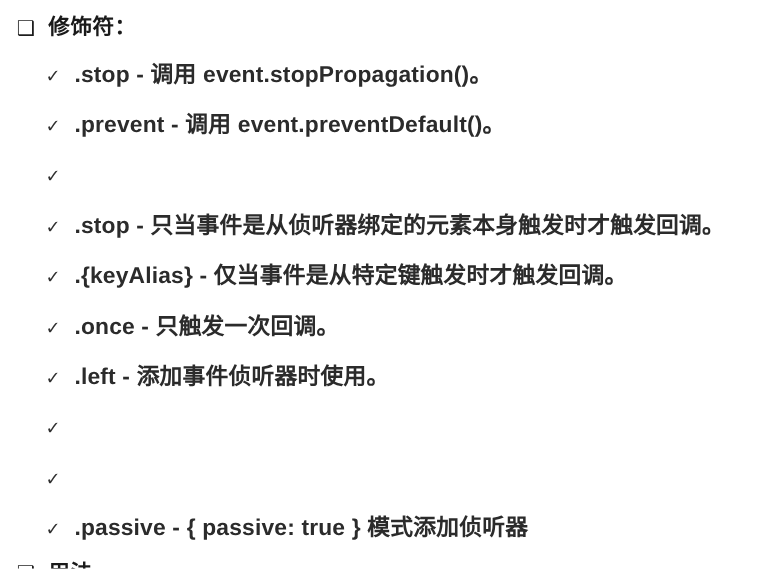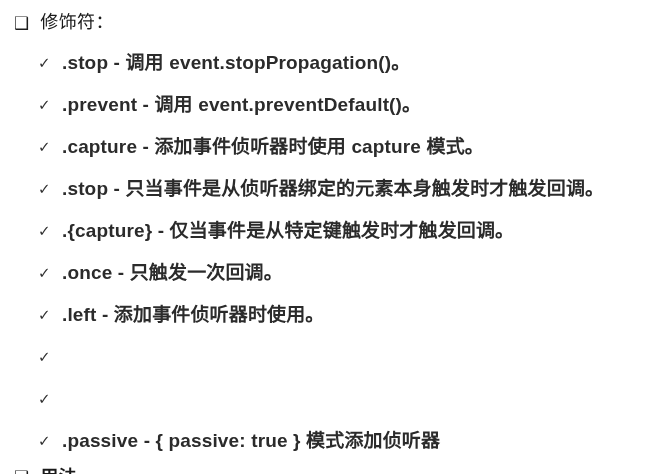--- a/index.html
+++ b/index.html
@@ -39,21 +39,21 @@
     line-height: 1;
     color: #1d1d1d;
     margin-right: 11px;
     font-family: "DejaVu Sans", sans-serif;
     font-weight: 700;
     position: relative;
     top: 1px;
   }
   .heading-text {
     font-size: 18px;
-    font-weight: 400;
+    font-weight: 700;
     color: #1a1a1a;
     letter-spacing: 0.4px;
   }
 
   
   .mod-list {
     position: absolute;
     left: 0;
     top: 42px;
     width: 648px;
@@ -139,31 +139,30 @@
       <span class="mod-text">.stop - 调用 event.stopPropagation()。</span>
     </div>
 
     <div class="mod-item">
       <span class="mod-check">✓</span>
       <span class="mod-text">.prevent - 调用 event.preventDefault()。</span>
     </div>
 
     <div class="mod-item">
       <span class="mod-check">✓</span>
-      <span class="mod-text">.capture - 添加事件侦听器时使用 capture 模式。</span>
     </div>
 
     <div class="mod-item">
       <span class="mod-check">✓</span>
       <span class="mod-text">.stop - 只当事件是从侦听器绑定的元素本身触发时才触发回调。</span>
     </div>
 
     <div class="mod-item">
       <span class="mod-check">✓</span>
-      <span class="mod-text">.{capture} - 仅当事件是从特定键触发时才触发回调。</span>
+      <span class="mod-text">.{keyAlias} - 仅当事件是从特定键触发时才触发回调。</span>
     </div>
 
     <div class="mod-item">
       <span class="mod-check">✓</span>
       <span class="mod-text">.once - 只触发一次回调。</span>
     </div>
 
     <div class="mod-item">
       <span class="mod-check">✓</span>
       <span class="mod-text">.left - 添加事件侦听器时使用。</span>

